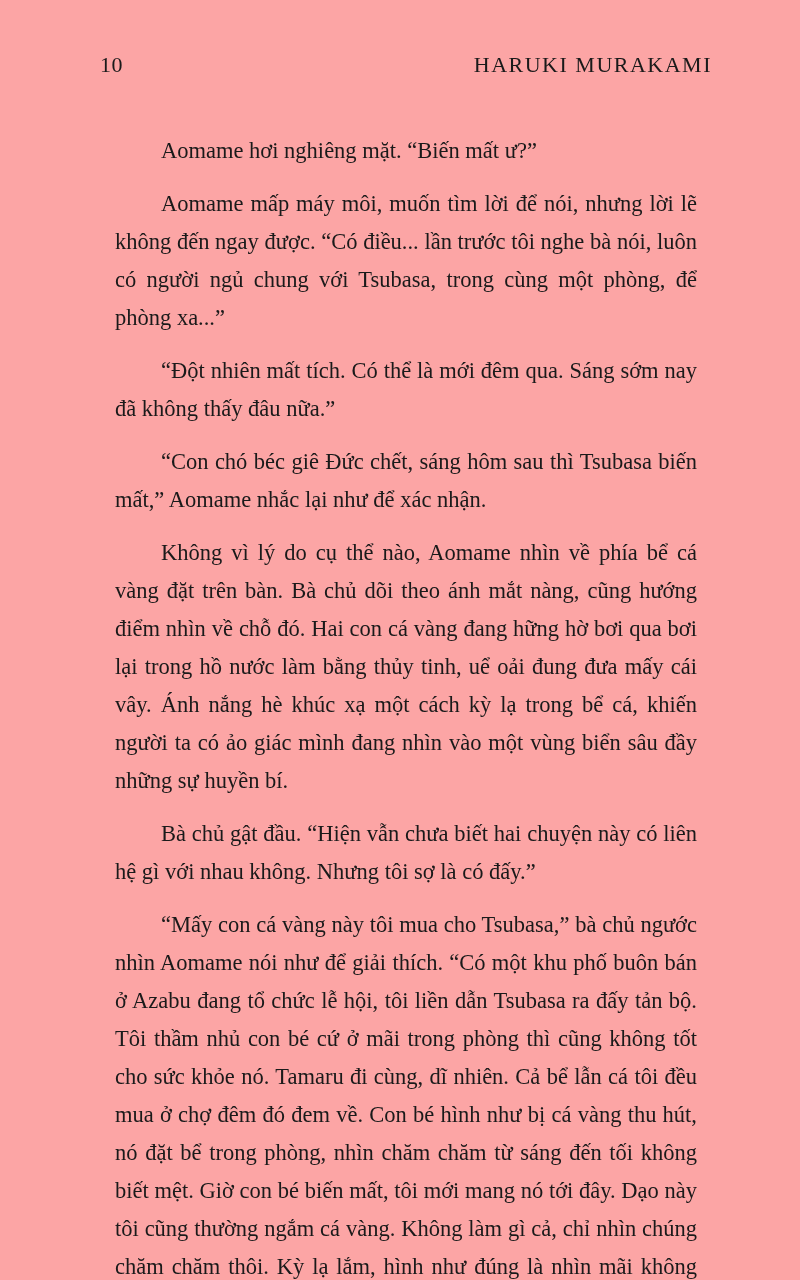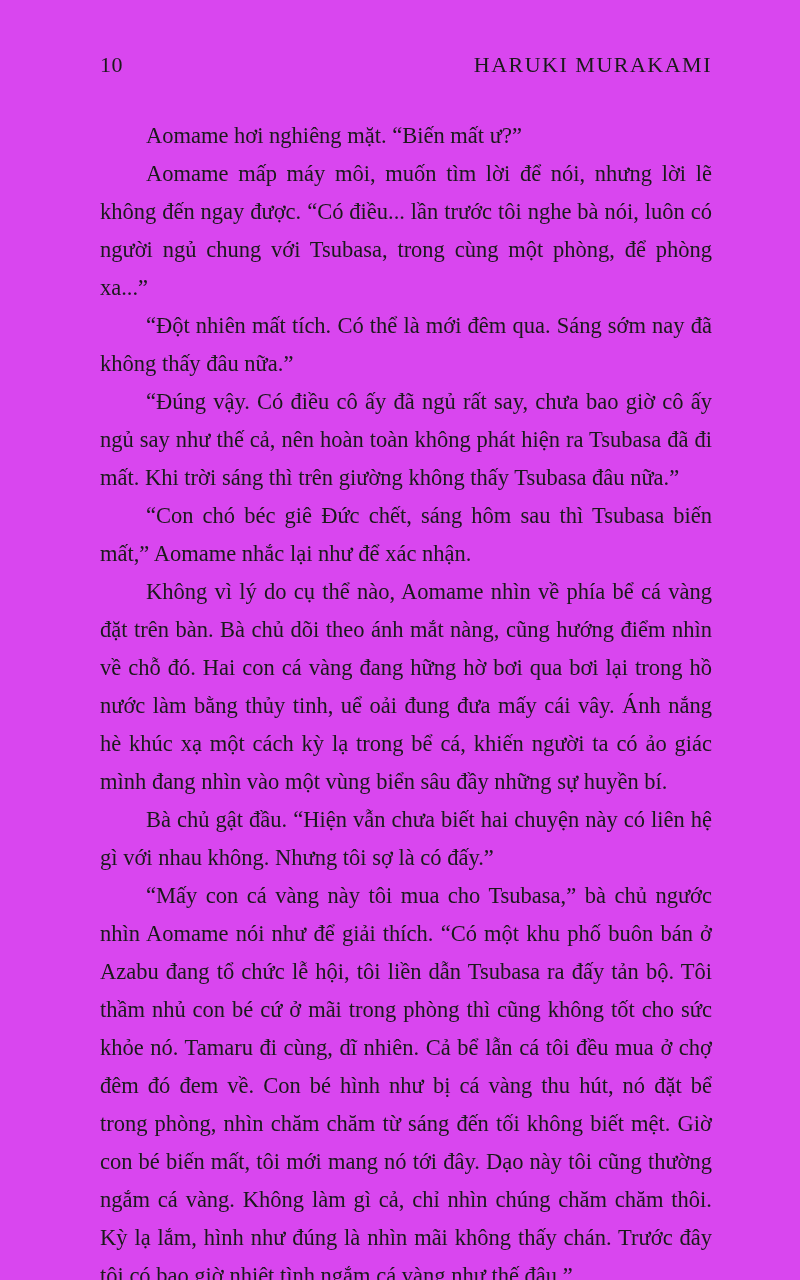--- a/index.html
+++ b/index.html
@@ -4,21 +4,21 @@
 <style>
   html, body {
     margin: 0;
     padding: 0;
     background: #fcfcfc;
   }
   .page {
     position: relative;
     width: 800px;
     height: 1280px;
-    background: #d946ef;
+    background: #fca5a5;
     font-family: "Liberation Serif", "DejaVu Serif", serif;
     color: #1a1a1a;
     overflow: hidden;
   }
   .page-header {
     position: absolute;
     top: 52px;
     left: 100px;
     width: 612px;
     display: flex;
@@ -37,40 +37,39 @@
     position: absolute;
     top: 117px;
     left: 100px;
     width: 612px;
     font-size: 22.5px;
     line-height: 38px;
     text-align: justify;
     text-justify: inter-word;
   }
   .body-text p {
-    margin: 0;
+    margin: 15px;
     padding: 0;
     text-indent: 46px;
   }
 </style>
 </head>
 <body>
 
 <div class="page">
 
   <div class="page-header">
     <span class="page-number">10</span>
     <span class="running-title">HARUKI MURAKAMI</span>
   </div>
 
   <div class="body-text">
     <p>Aomame hơi nghiêng mặt. “Biến mất ư?”</p>
     <p>Aomame mấp máy môi, muốn tìm lời để nói, nhưng lời lẽ không đến ngay được. “Có điều... lần trước tôi nghe bà nói, luôn có người ngủ chung với Tsubasa, trong cùng một phòng, để phòng xa...”</p>
     <p>“Đột nhiên mất tích. Có thể là mới đêm qua. Sáng sớm nay đã không thấy đâu nữa.”</p>
-    <p>“Đúng vậy. Có điều cô ấy đã ngủ rất say, chưa bao giờ cô ấy ngủ say như thế cả, nên hoàn toàn không phát hiện ra Tsubasa đã đi mất. Khi trời sáng thì trên giường không thấy Tsubasa đâu nữa.”</p>
     <p>“Con chó béc giê Đức chết, sáng hôm sau thì Tsubasa biến mất,” Aomame nhắc lại như để xác nhận.</p>
     <p>Không vì lý do cụ thể nào, Aomame nhìn về phía bể cá vàng đặt trên bàn. Bà chủ dõi theo ánh mắt nàng, cũng hướng điểm nhìn về chỗ đó. Hai con cá vàng đang hững hờ bơi qua bơi lại trong hồ nước làm bằng thủy tinh, uể oải đung đưa mấy cái vây. Ánh nắng hè khúc xạ một cách kỳ lạ trong bể cá, khiến người ta có ảo giác mình đang nhìn vào một vùng biển sâu đầy những sự huyền bí.</p>
     <p>Bà chủ gật đầu. “Hiện vẫn chưa biết hai chuyện này có liên hệ gì với nhau không. Nhưng tôi sợ là có đấy.”</p>
     <p>“Mấy con cá vàng này tôi mua cho Tsubasa,” bà chủ ngước nhìn Aomame nói như để giải thích. “Có một khu phố buôn bán ở Azabu đang tổ chức lễ hội, tôi liền dẫn Tsubasa ra đấy tản bộ. Tôi thầm nhủ con bé cứ ở mãi trong phòng thì cũng không tốt cho sức khỏe nó. Tamaru đi cùng, dĩ nhiên. Cả bể lẫn cá tôi đều mua ở chợ đêm đó đem về. Con bé hình như bị cá vàng thu hút, nó đặt bể trong phòng, nhìn chăm chăm từ sáng đến tối không biết mệt. Giờ con bé biến mất, tôi mới mang nó tới đây. Dạo này tôi cũng thường ngắm cá vàng. Không làm gì cả, chỉ nhìn chúng chăm chăm thôi. Kỳ lạ lắm, hình như đúng là nhìn mãi không thấy chán. Trước đây tôi có bao giờ nhiệt tình ngắm cá vàng như thế đâu.”</p>
 
   </div>
 
 </div>
 
 </body></html>

